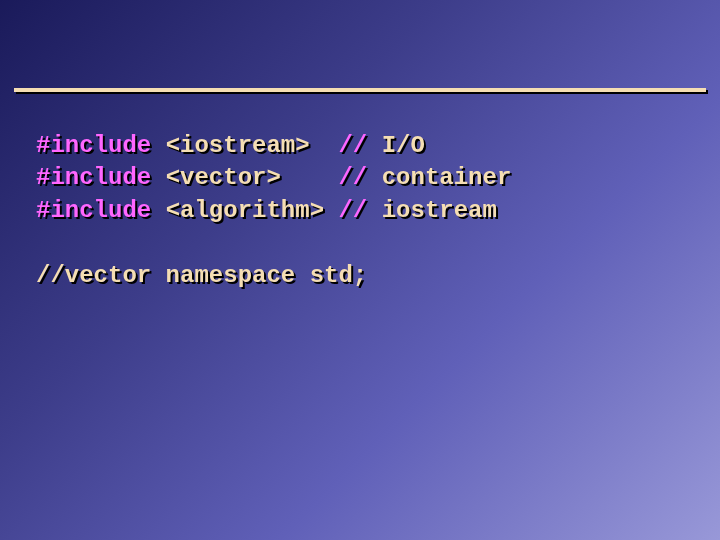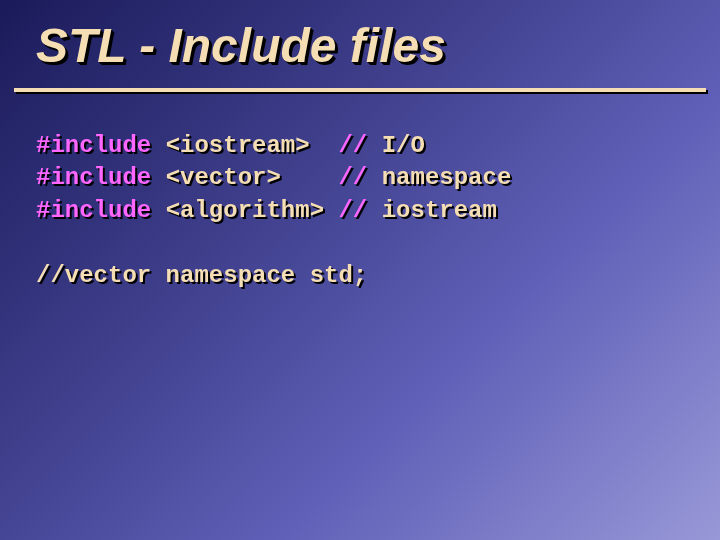--- a/index.html
+++ b/index.html
@@ -49,21 +49,20 @@
     text-shadow: 2px 2px 0 #000;
   }
   .kw { color: #ff66ff; }
   .hdr { color: #f5deb3; }
   .cm { color: #ff66ff; }
 </style>
 </head>
 <body>
 
 <div class="slide">
-  <div class="title">STL - Include files</div>
   <div class="rule"></div>
 
   <div class="codeblock"><span class="kw">#include</span> <span class="hdr">&lt;iostream&gt; </span><span class="cm"> // </span><span class="hdr">I/O</span>
-<span class="kw">#include</span> <span class="hdr">&lt;vector&gt;   </span><span class="cm"> // </span><span class="hdr">namespace</span>
+<span class="kw">#include</span> <span class="hdr">&lt;vector&gt;   </span><span class="cm"> // </span><span class="hdr">container</span>
 <span class="kw">#include</span> <span class="hdr">&lt;algorithm&gt;</span><span class="cm"> // </span><span class="hdr">iostream</span>
 <span></span>
 <span class="hdr">//vector namespace std;</span></div>
 </div>
 
 </body></html>

